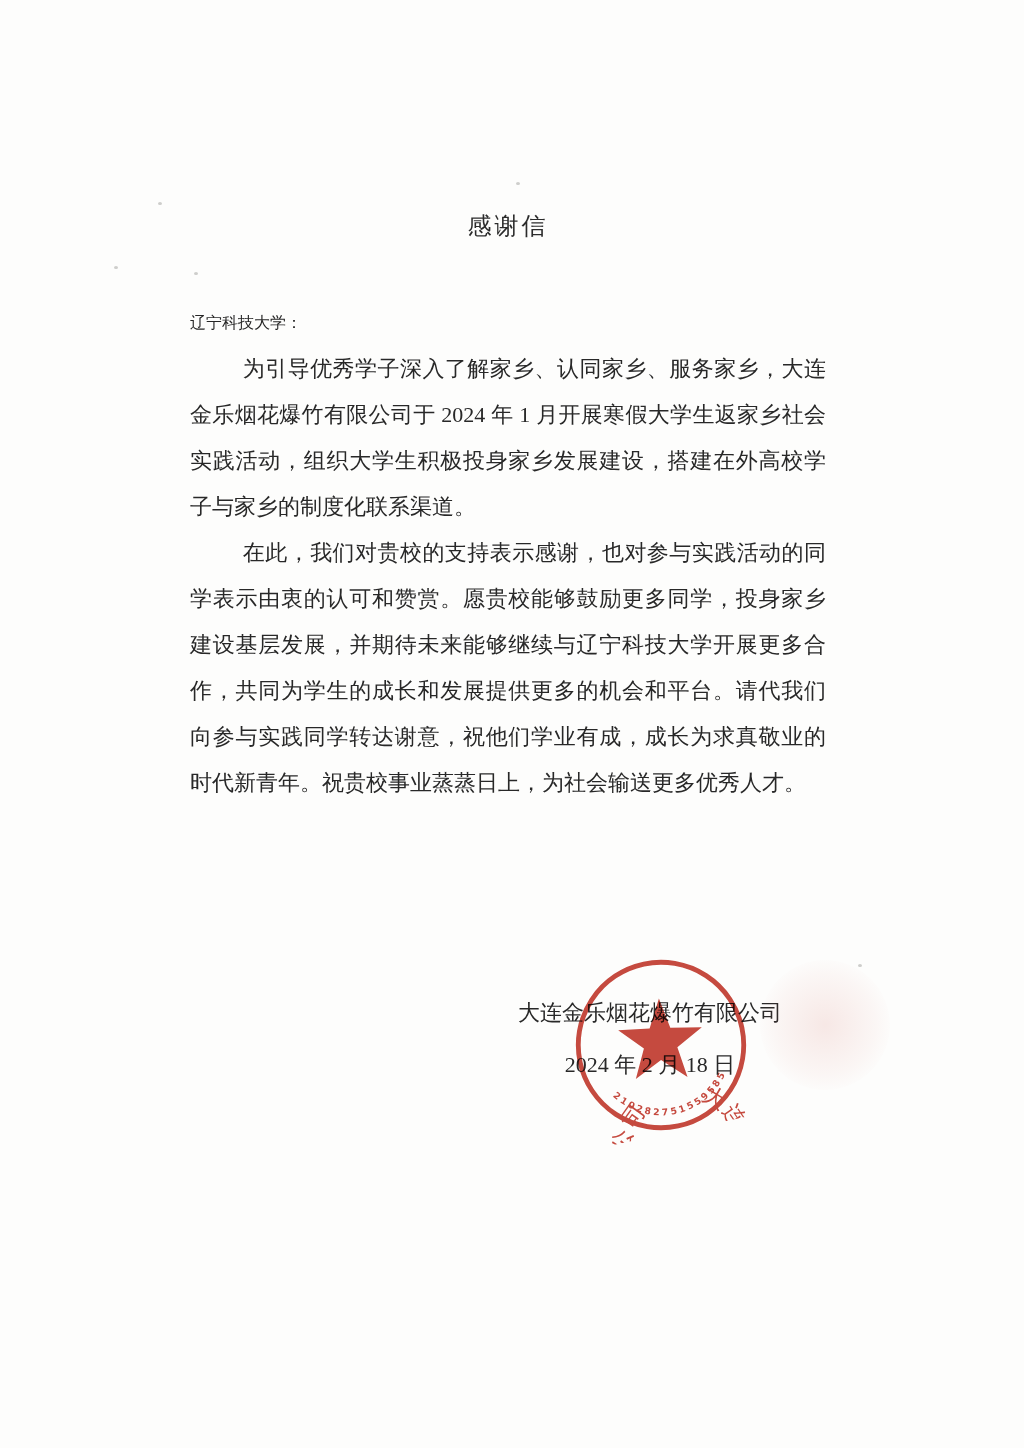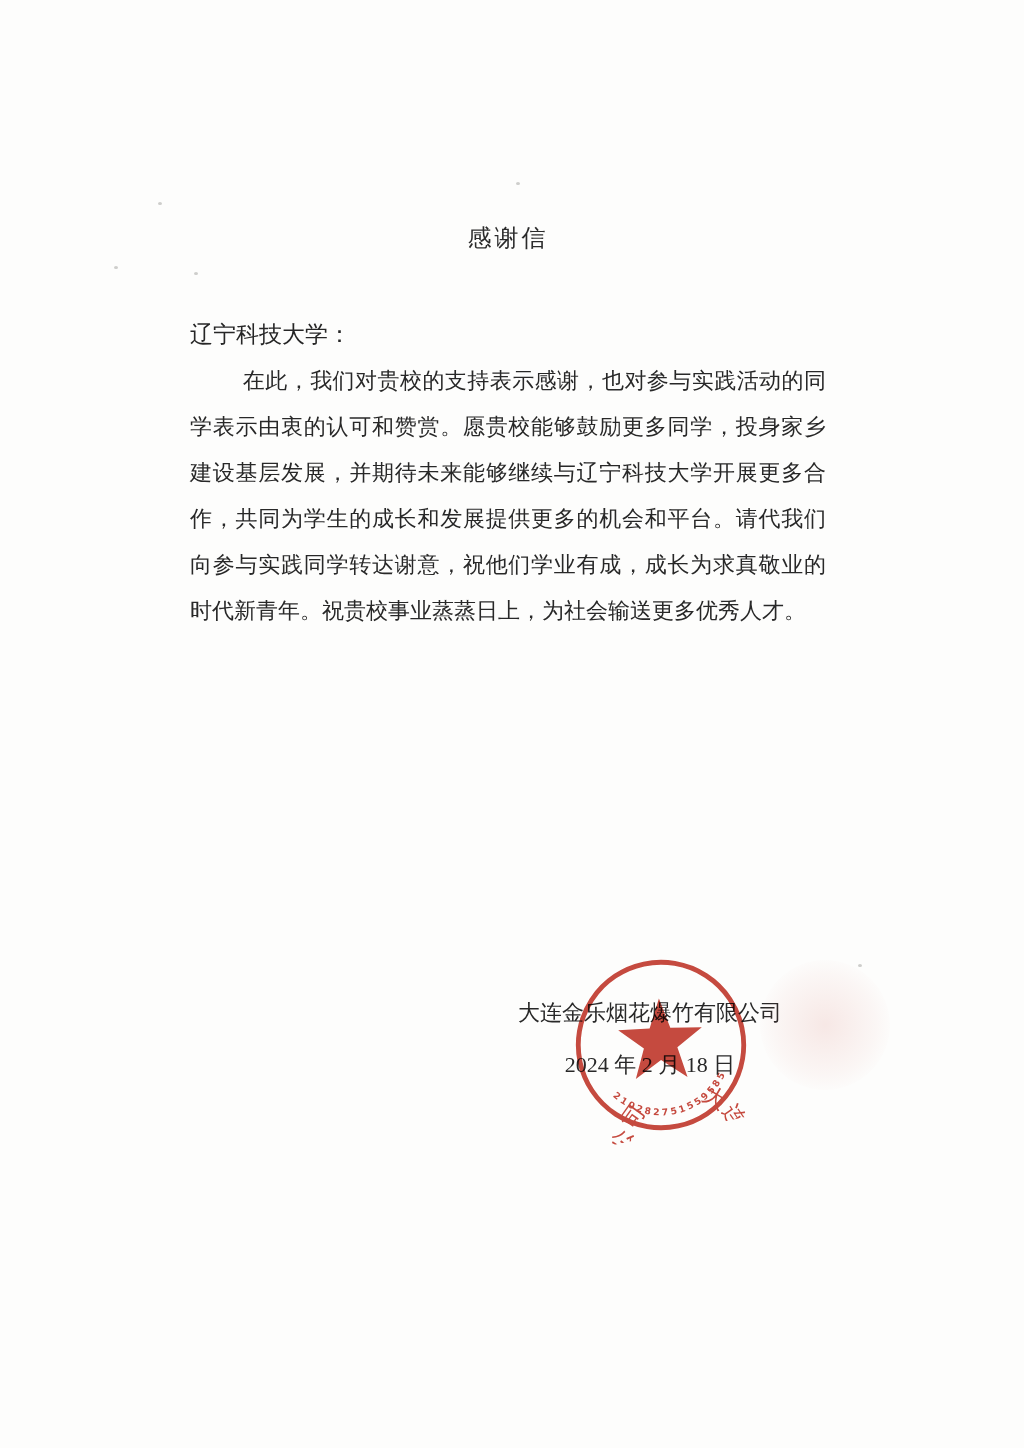--- a/index.html
+++ b/index.html
@@ -10,31 +10,31 @@
     background:#fdfdfc;
     overflow:hidden;
     font-family:"Liberation Serif","DejaVu Serif",serif;
     color:#262626;
   }
   .content{
     position:absolute;
     left:190px;top:208px;width:636px;
   }
   .title{
-    margin:12px 0 0 0;
+    margin:0 0 0 0;
     text-align:center;
     font-size:24px;
     font-weight:normal;
     letter-spacing:3px;
     line-height:36px;
     color:#2b2b2b;
   }
   .salutation{
     margin-top:56px;
-    font-size:23px;
+    font-size:16px;
     line-height:46px;
   }
   .body-paragraph{
     margin:0;
     font-size:22px;
     line-height:46px;
     text-align:justify;
     text-indent:2.4em;
     color:#282828;
   }
@@ -88,20 +88,21 @@
 
   <div class="speck" style="left:158px;top:202px;"></div>
   <div class="speck" style="left:516px;top:182px;"></div>
   <div class="speck" style="left:114px;top:266px;"></div>
   <div class="speck" style="left:194px;top:272px;"></div>
   <div class="speck" style="left:858px;top:964px;"></div>
 
   <div class="content">
     <h1 class="title">感谢信</h1>
     <div class="salutation">辽宁科技大学：</div>
+    <p class="body-paragraph">为引导优秀学子深入了解家乡、认同家乡、服务家乡，大连金乐烟花爆竹有限公司于 2024 年 1 月开展寒假大学生返家乡社会实践活动，组织大学生积极投身家乡发展建设，搭建在外高校学子与家乡的制度化联系渠道。</p>
     <p class="body-paragraph">在此，我们对贵校的支持表示感谢，也对参与实践活动的同学表示由衷的认可和赞赏。愿贵校能够鼓励更多同学，投身家乡建设基层发展，并期待未来能够继续与辽宁科技大学开展更多合作，共同为学生的成长和发展提供更多的机会和平台。请代我们向参与实践同学转达谢意，祝他们学业有成，成长为求真敬业的时代新青年。祝贵校事业蒸蒸日上，为社会输送更多优秀人才。</p>
   </div>
 
   <div class="signature-block">
     <div class="signature-company">大连金乐烟花爆竹有限公司</div>
     <div class="signature-date">2024 年 2 月 18 日</div>
   </div>
 
   <div class="smudge"></div>
 

